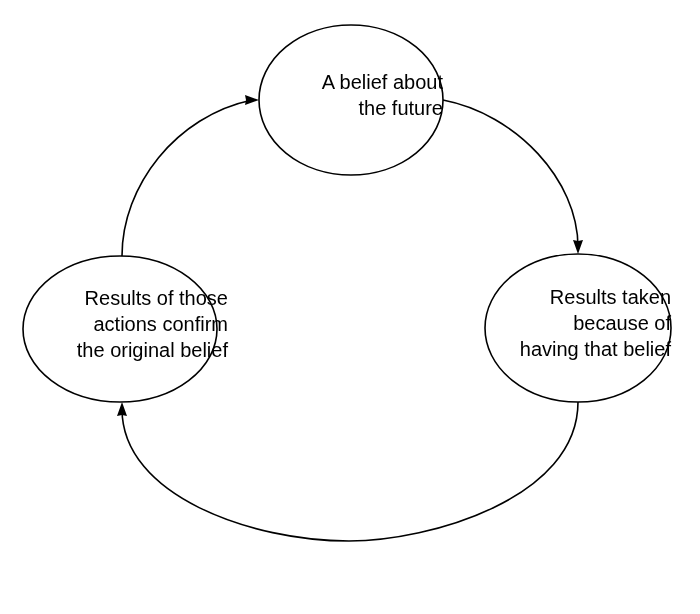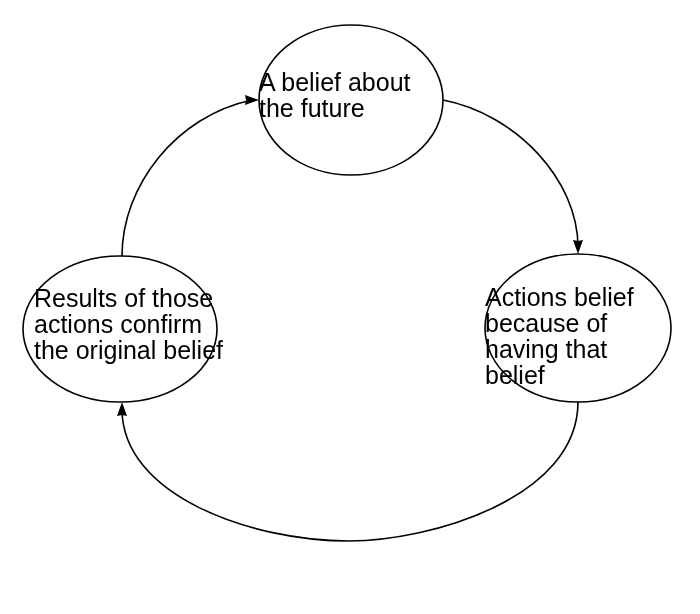--- a/index.html
+++ b/index.html
@@ -35,24 +35,24 @@
     fill: none;
     stroke: #000000;
     stroke-width: 1.6;
   }
   .arrow-head {
     fill: #000000;
     stroke: none;
   }
   .node-label {
     position: absolute;
-    text-align: left;
+    text-align: right;
     color: #000000;
     font-family: "Liberation Sans", sans-serif;
-    font-size: 25px;
+    font-size: 20px;
     line-height: 26px;
     white-space: pre-line;
     pointer-events: none;
     -webkit-font-smoothing: antialiased;
   }
   #label-belief {
     left: 259px;
     top: 69px;
     width: 184px;
   }
@@ -92,21 +92,21 @@
     <ellipse class="node-ellipse" cx="351" cy="100" rx="92" ry="75"></ellipse>
 
     <ellipse class="node-ellipse" cx="578" cy="328" rx="93" ry="74"></ellipse>
 
     <ellipse class="node-ellipse" cx="120" cy="329" rx="97" ry="73"></ellipse>
   </svg>
 
   <div class="node-label" id="label-belief">A belief about
 the future</div>
 
-  <div class="node-label" id="label-actions">Actions belief
+  <div class="node-label" id="label-actions">Results taken
 because of
 having that belief</div>
 
   <div class="node-label" id="label-results">Results of those
 actions confirm
 the original belief</div>
 
 </div>
 
 </body></html>

